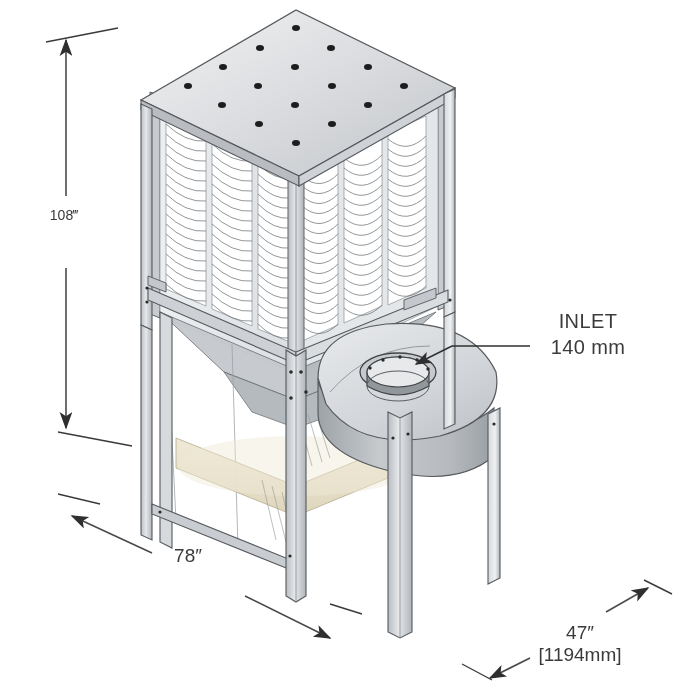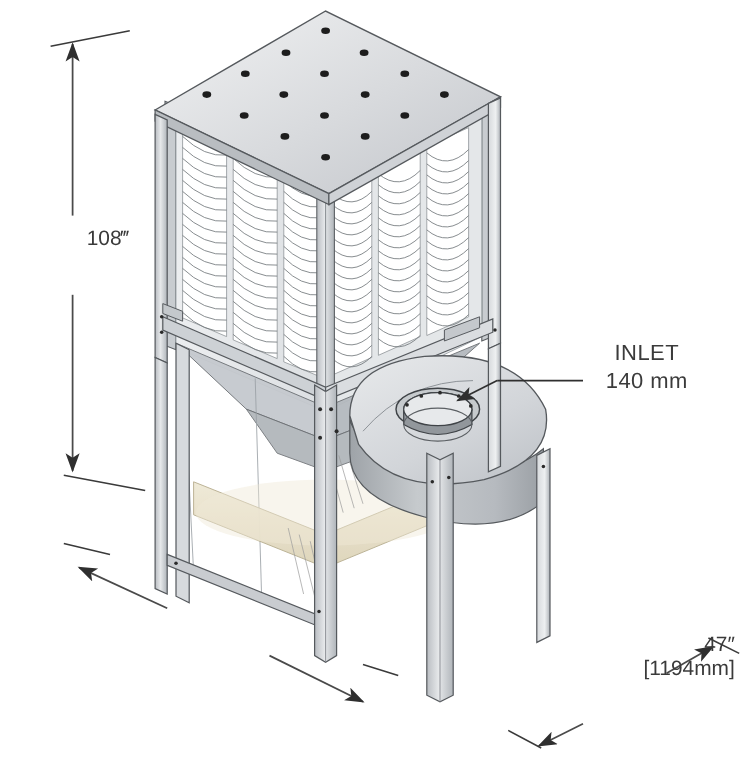--- a/index.html
+++ b/index.html
@@ -37,35 +37,33 @@
     white-space: nowrap;
     user-select: none;
   }
   .dim-text .l1 { display: block; }
   .dim-text .l2 { display: block; }
 
   #dim-height-text {
     left: 0px;
     top: 207px;
     width: 128px;
-    font-size: 19px;
-    padding-left: 34px;
+    font-size: 14px;
   }
   #dim-width-text {
     left: 88px;
     top: 545px;
     width: 200px;
     font-size: 19px;
   }
   #dim-depth-text {
     left: 492px;
-    top: 576px;
+    top: 622px;
     width: 176px;
     font-size: 19px;
-    text-align: right;
   }
   #inlet-label {
     position: absolute;
     left: 508px;
     top: 308px;
     width: 160px;
     text-align: center;
     color: #3b3b3b;
     font-size: 20px;
     font-weight: normal;
@@ -426,20 +424,21 @@
       <line x1="530" y1="346" x2="452" y2="346" stroke="#2f2f2f" stroke-width="1.5"></line>
       <line x1="452" y1="346" x2="416" y2="364" stroke="#2f2f2f" stroke-width="1.5" marker-end="url(#arrowEndDim)"></line>
     </g>
   </svg>
 
   <div class="dim-text" id="dim-height-text">
     <span class="l1">108‴</span>
   </div>
 
   <div class="dim-text" id="dim-width-text">
+    <span class="l1">78″</span>
   </div>
 
   <div class="dim-text" id="dim-depth-text">
     <span class="l1">47″</span>
     <span class="l2">[1194mm]</span>
   </div>
 
   <div id="inlet-label">
     <span>INLET</span><br>
     <span>140 mm</span>

